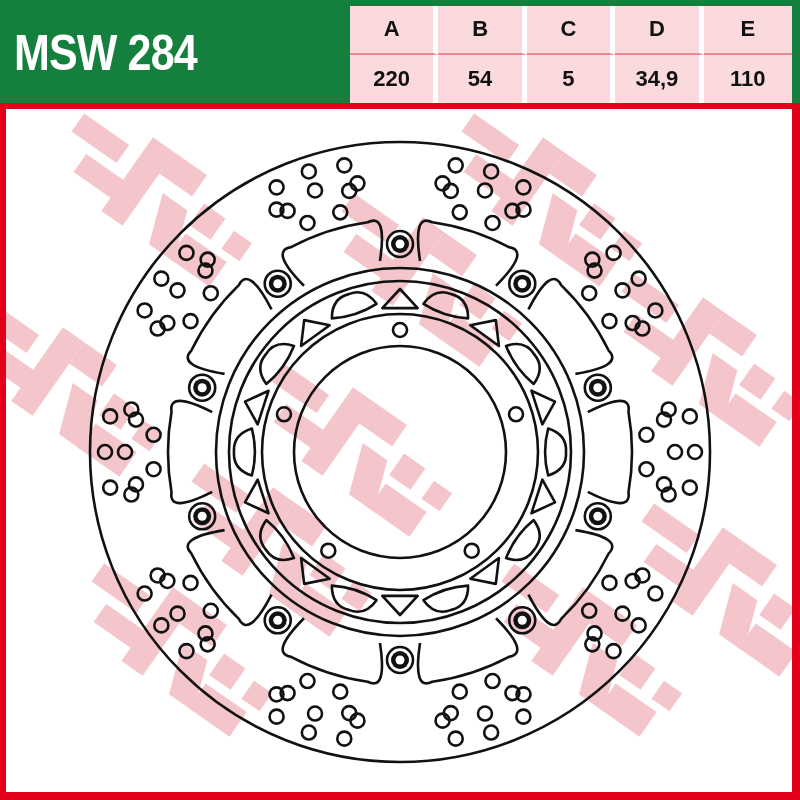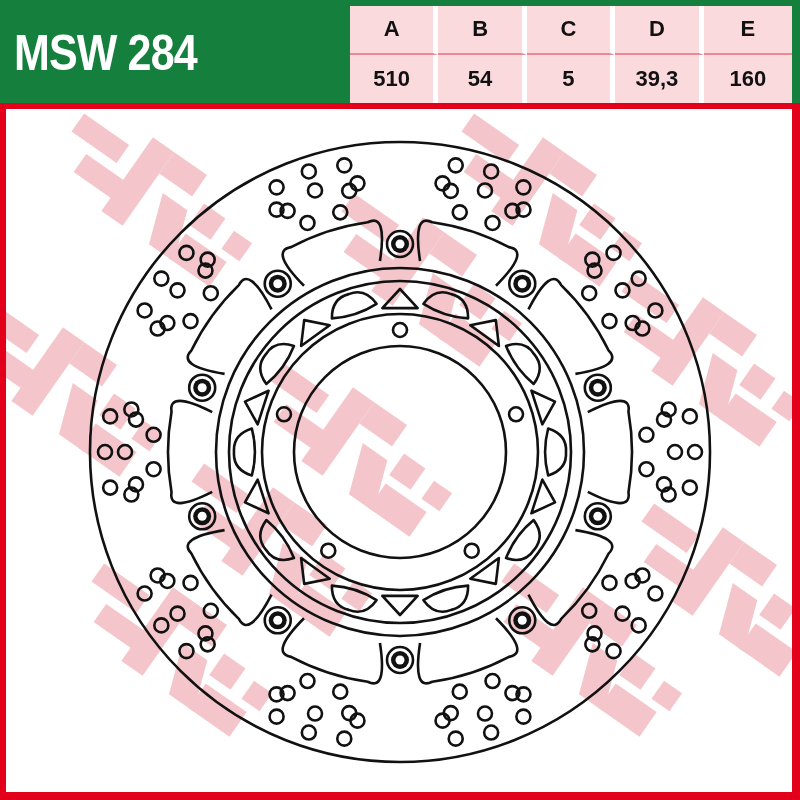--- a/index.html
+++ b/index.html
@@ -20,25 +20,25 @@
 <div class="frame"></div>
 
 <div class="header">
   <div class="title">MSW 284</div>
   <div class="spec-table">
     <div class="cell head">A</div>
     <div class="cell head">B</div>
     <div class="cell head">C</div>
     <div class="cell head">D</div>
     <div class="cell head last">E</div>
-    <div class="cell">510</div>
+    <div class="cell">220</div>
     <div class="cell">54</div>
     <div class="cell">5</div>
-    <div class="cell">39,3</div>
-    <div class="cell last">160</div>
+    <div class="cell">34,9</div>
+    <div class="cell last">110</div>
   </div>
 </div>
 
 <div class="body">
   <svg id="disc-svg" width="800" height="800" viewBox="0 0 800 800">
     <g id="watermark">
         <g transform="translate(130,170) rotate(35)" fill="#f4c6cb">
           <rect x="-70" y="-20" width="55" height="22"></rect>
           <rect x="-45" y="12" width="55" height="22"></rect>
           <rect x="0" y="-40" width="26" height="90"></rect>

